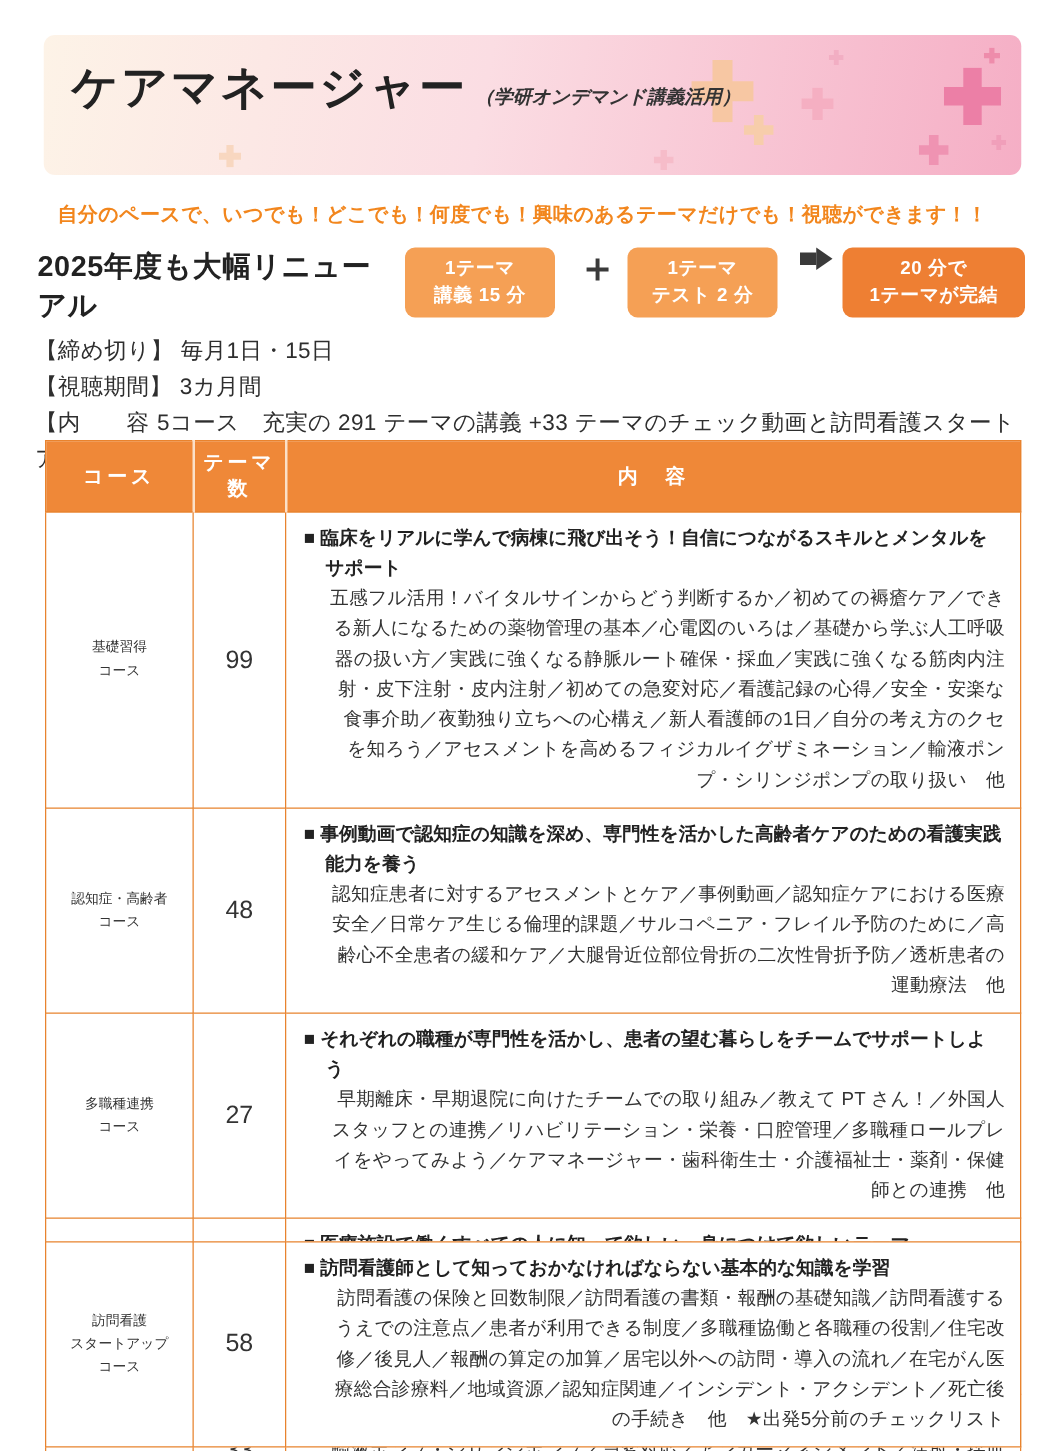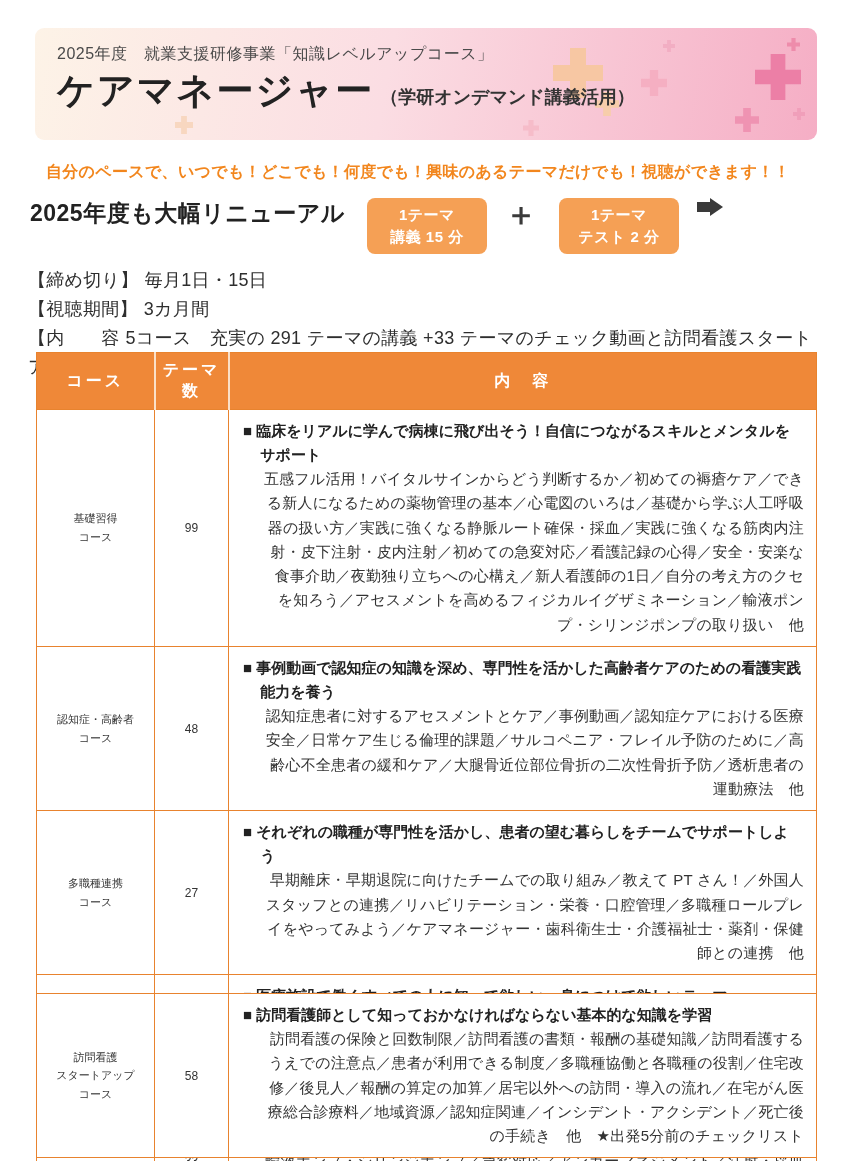--- a/index.html
+++ b/index.html
@@ -16,40 +16,40 @@
   .banner{
     position:absolute;left:35px;top:28px;width:782px;height:112px;
     border-radius:9px;
     background:linear-gradient(100deg,#fdf3e7 0%,#fbdde3 45%,#f5aec5 100%);
     overflow:hidden;
   }
   .banner-inner{position:relative;z-index:2;padding:16px 0 0 22px;}
   .banner-small{font-size:16px;color:#4a4a4a;letter-spacing:.5px;}
   .banner-title-row{display:flex;align-items:baseline;margin-top:6px;}
   .banner-title{font-size:37px;font-weight:bold;color:#222;letter-spacing:2px;line-height:1.1;}
-  .banner-note{font-size:18px;font-weight:bold;color:#333;margin-left:6px;}
+  .banner-note{font-size:15px;font-weight:bold;color:#333;margin-left:6px;font-style:italic;}
   .plus{
     position:absolute;z-index:1;
     clip-path:polygon(34% 0,66% 0,66% 34%,100% 34%,100% 66%,66% 66%,66% 100%,34% 100%,34% 66%,0 66%,0 34%,34% 34%);
   }
 
   
   .headline{
     position:absolute;left:46px;top:162px;width:800px;
     font-size:16px;font-weight:bold;color:#f2861d;letter-spacing:.3px;
   }
 
   
   .renewal{
     position:absolute;left:30px;top:198px;width:790px;height:58px;
     display:flex;align-items:flex-start;
   }
   .renewal-label{font-size:23px;font-weight:bold;color:#222;letter-spacing:.5px;}
   .step-box{
-    margin-left:22px;
+    margin-left:8px;
     min-width:96px;padding:6px 12px;border-radius:8px;
     background:#f5a055;color:#fff;font-size:15px;font-weight:bold;
     text-align:center;line-height:1.45;letter-spacing:.5px;
   }
   .step-box.result{background:#ee7f33;min-width:122px;}
   .op-plus{font-size:32px;font-weight:bold;color:#3a3a3a;margin-left:18px;line-height:1;}
   .op-arrow{display:inline-flex;align-items:center;margin-left:18px;}
   .op-arrow .bar{width:13px;height:10px;background:#3a3a3a;}
   .op-arrow .head{width:0;height:0;border-left:13px solid #3a3a3a;border-top:9px solid transparent;border-bottom:9px solid transparent;}
 
@@ -71,21 +71,21 @@
     border:1.5px solid #e8832e;
     background:#ef8838;color:#fff;font-size:16px;font-weight:bold;
     padding:7px 4px;letter-spacing:3px;
   }
   .course-table th + th{border-left:2px solid #fbe0c8;}
   .course-table td{vertical-align:middle;}
   td.course{
     text-align:center;font-size:11px;color:#333;
     white-space:pre-line;line-height:1.7;padding:4px;
   }
-  td.count{text-align:center;font-size:12px;color:#333;}
+  td.count{text-align:center;font-size:20px;color:#333;}
   td.content{padding:9px 12px 9px 14px;vertical-align:top;}
   .c-head{
     font-size:15px;font-weight:bold;color:#222;
     line-height:1.6;padding-left:1.15em;text-indent:-1.15em;
   }
   .c-body{font-size:15px;color:#333;line-height:1.62;padding-left:1.15em;letter-spacing:.2px;text-align:right;}
 </style>
 </head>
 <body>
 
@@ -96,21 +96,20 @@
     <span class="plus" style="left:560px;top:64px;width:24px;height:24px;background:#f7cdab;"></span>
     <span class="plus" style="left:606px;top:42px;width:26px;height:26px;background:#f5afc2;"></span>
     <span class="plus" style="left:628px;top:12px;width:12px;height:12px;background:#f2aec3;"></span>
     <span class="plus" style="left:720px;top:26px;width:46px;height:46px;background:#ec7fa6;"></span>
     <span class="plus" style="left:700px;top:80px;width:24px;height:24px;background:#ef93b2;"></span>
     <span class="plus" style="left:752px;top:10px;width:13px;height:13px;background:#ee8cab;"></span>
     <span class="plus" style="left:758px;top:80px;width:12px;height:12px;background:#f09fba;"></span>
     <span class="plus" style="left:488px;top:92px;width:16px;height:16px;background:#f6bcc9;"></span>
     <span class="plus" style="left:140px;top:88px;width:18px;height:18px;background:#f8d7c0;"></span>
     <div class="banner-inner">
-      <div class="banner-small">2025年度　就業支援研修事業「知識レベルアップコース」</div>
       <div class="banner-title-row">
         <span class="banner-title">ケアマネージャー</span>
         <span class="banner-note">（学研オンデマンド講義活用）</span>
       </div>
     </div>
   </div>
 
   <div class="headline">自分のペースで、いつでも！どこでも！何度でも！興味のあるテーマだけでも！視聴ができます！！</div>
 
   <div class="renewal">
@@ -121,20 +120,24 @@
     </span>
     <span class="op-plus">＋</span>
     <span class="step-box">
       <span>1テーマ</span><br>
       <span>テスト 2 分</span>
     </span>
     <span class="op-arrow">
         <span class="bar"></span>
         <span class="head"></span>
       </span>
+    <span class="step-box result">
+      <span>20 分で</span><br>
+      <span>1テーマが完結</span>
+    </span>
   </div>
 
   <div class="info">
     <div class="info-line">
       <span class="lbl">【締め切り】</span><span>毎月1日・15日</span>
     </div>
     <div class="info-line">
       <span class="lbl">【視聴期間】</span><span>3カ月間</span>
     </div>
     <div class="info-line">

